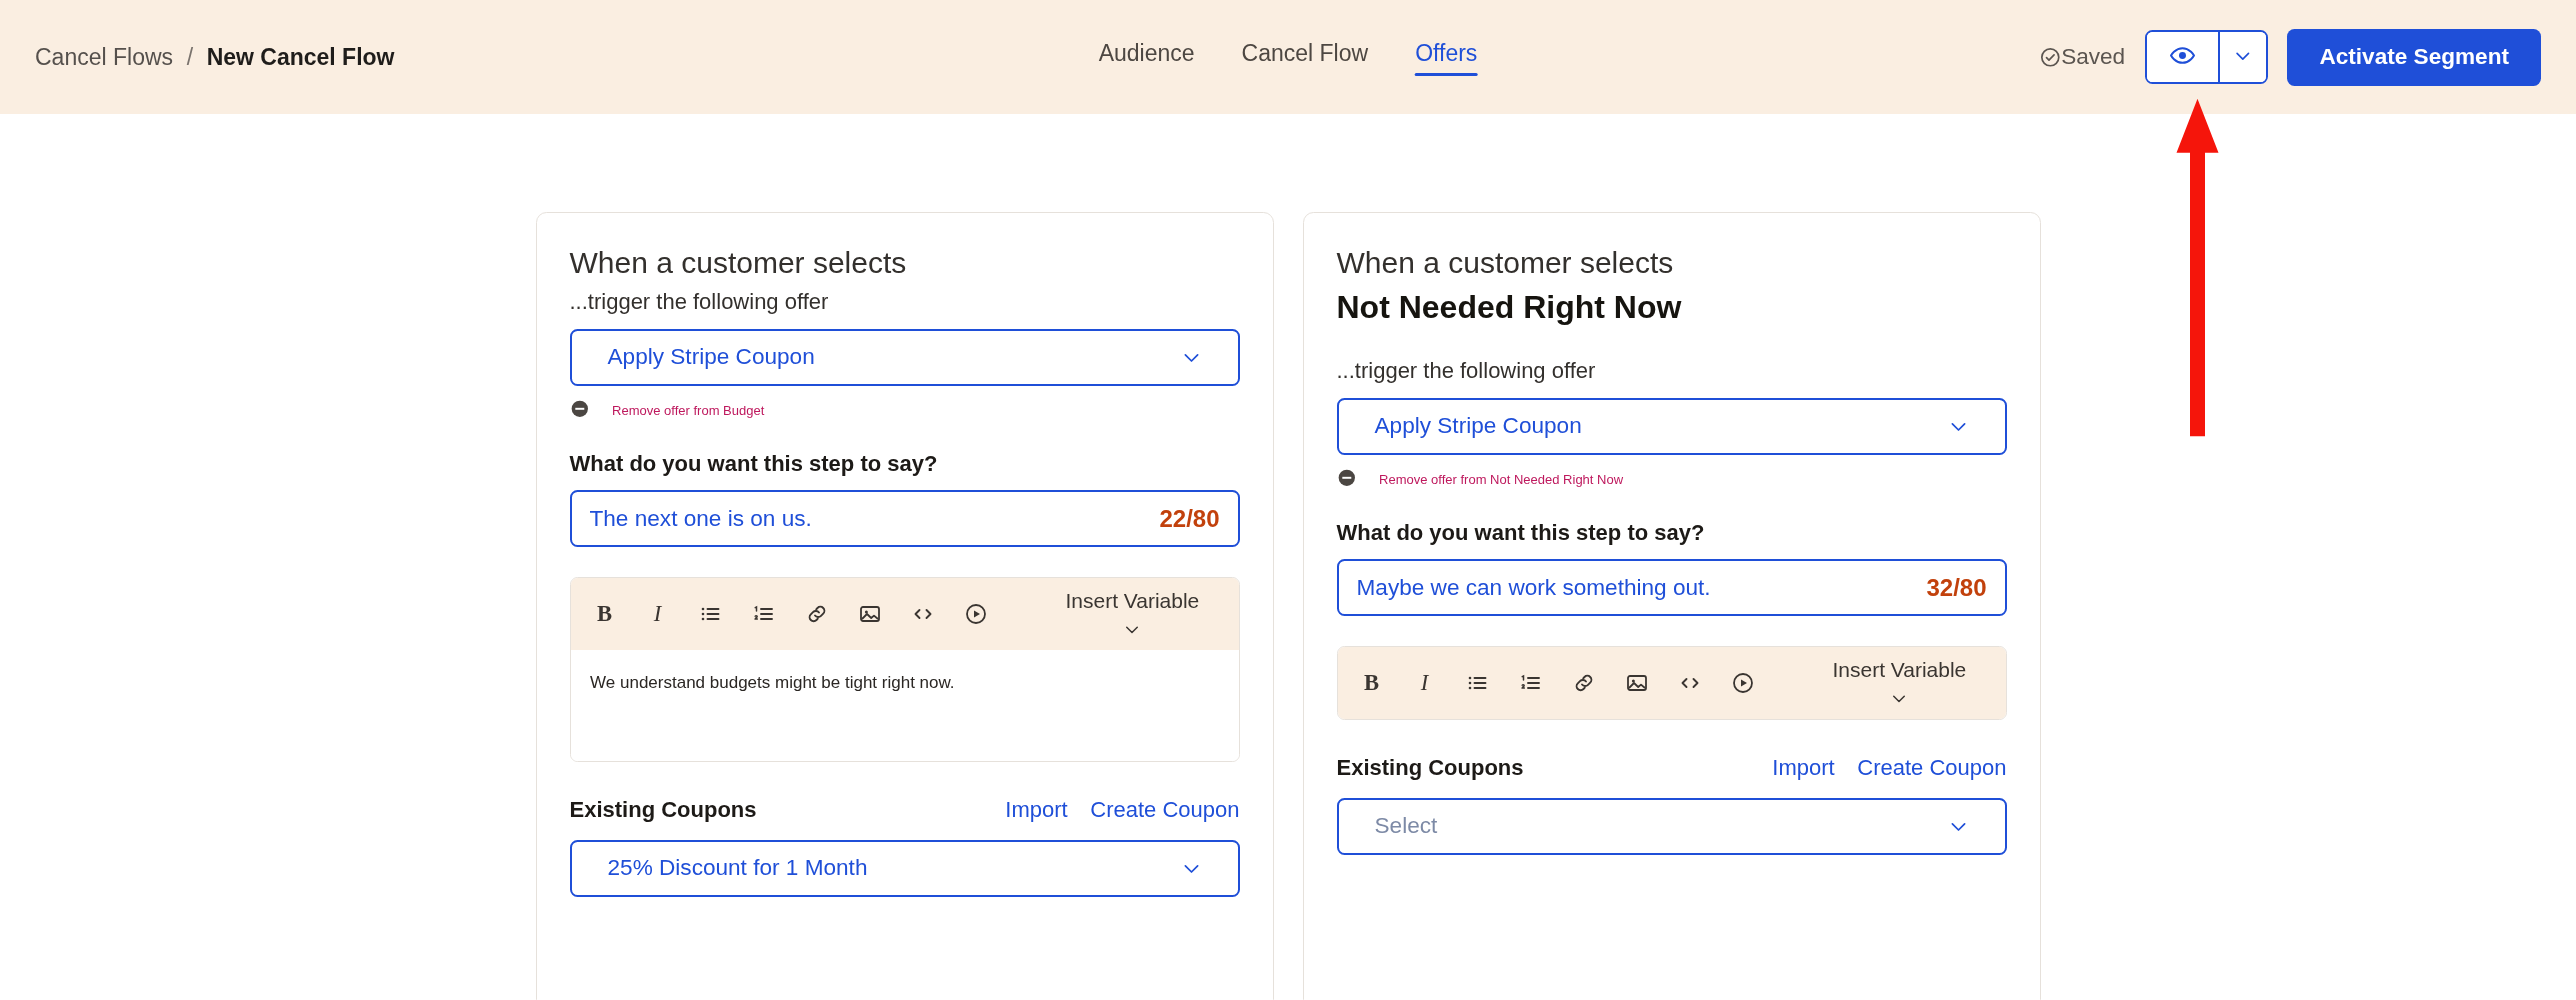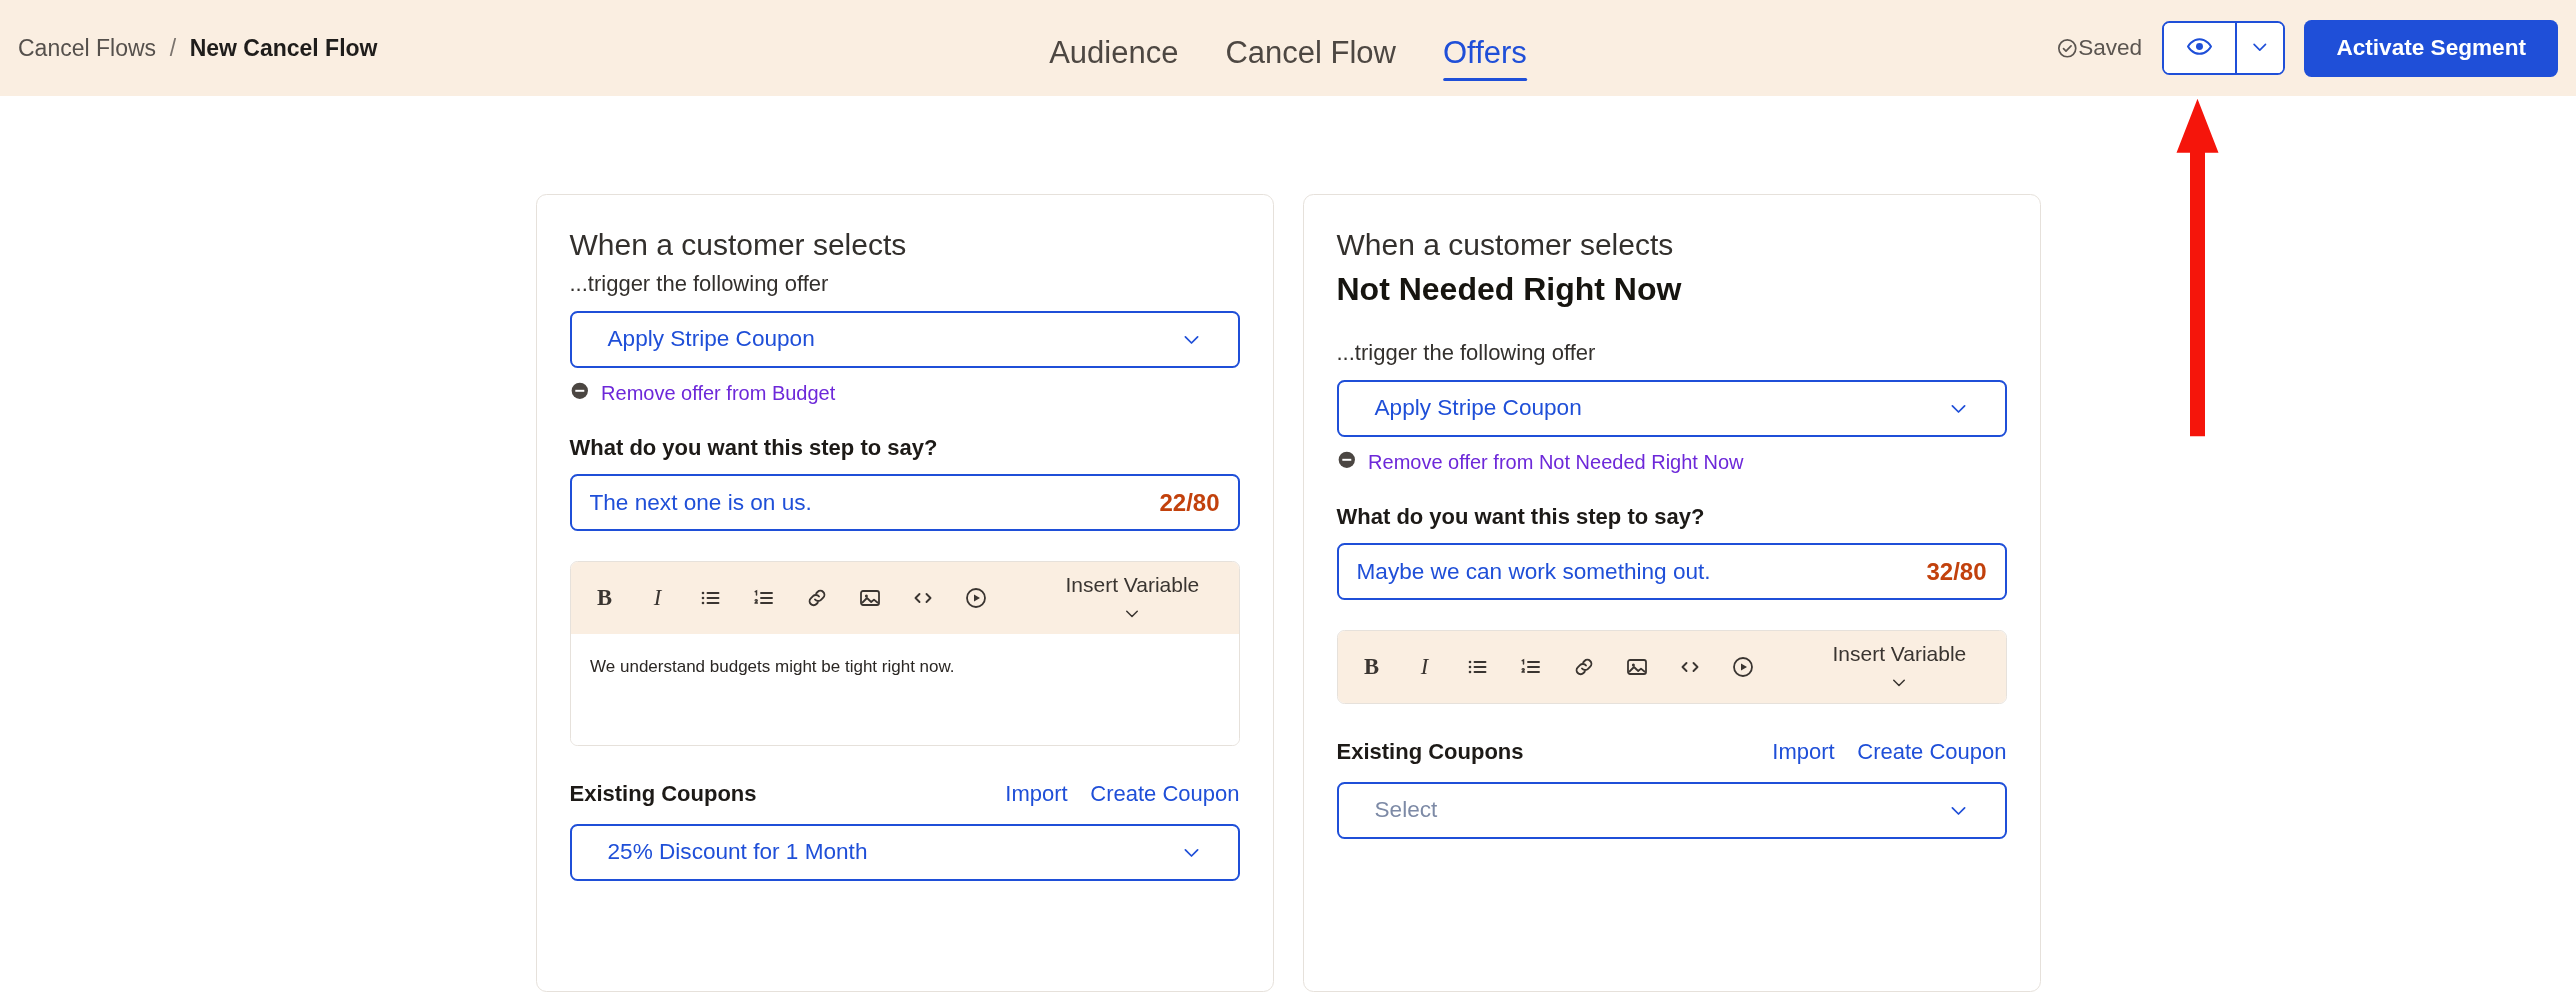--- a/index.html
+++ b/index.html
@@ -7,25 +7,25 @@
     margin: 0; padding: 0;
     width: 2576px; height: 1000px;
     background: #ffffff;
     font-family: "Liberation Sans", sans-serif;
     overflow: hidden;
   }
 
   
   .topbar {
     position: relative;
-    height: 96px;
+    height: 114px;
     background: #faeee1;
     display: flex;
     align-items: center;
-    padding: 0 18px;
+    padding: 0 35px;
   }
   .breadcrumb {
     display: flex;
     align-items: center;
     gap: 13.6px;
     font-size: 23px;
     color: #4a4440;
   }
   .breadcrumb .crumb-link { color: #55504c; }
   .breadcrumb .crumb-sep { color: #7a736d; }
@@ -35,21 +35,21 @@
     position: absolute;
     left: 50%;
     transform: translateX(-50%);
     top: 0;
     height: 114px;
     display: flex;
     align-items: center;
     gap: 47px;
   }
   .nav-tab {
-    font-size: 31px;
+    font-size: 23px;
     color: #4d4742;
     padding-bottom: 7.5px;
     position: relative;
     line-height: 1.1;
   }
   .nav-tab.active { color: #1f4fd8; }
   .nav-tab.active:after {
     content: "";
     position: absolute;
     left: 0; right: 0; bottom: -3px;
@@ -161,24 +161,24 @@
     font-size: 22.6px;
     cursor: pointer;
     background: #fff;
   }
   .select-box.placeholder { color: #7d8aa6; }
   .select-box .caret-wrap { margin-left: auto; display: flex; }
 
   .remove-row {
     display: flex;
     align-items: center;
-    gap: 12px;
+    gap: 23px;
     margin-top: 13.6px;
-    font-size: 20px;
-    color: #6d28d9;
+    font-size: 13px;
+    color: #be185d;
     cursor: pointer;
   }
 
   .sub-label {
     font-size: 22px;
     font-weight: 700;
     color: #1d1a17;
     margin-top: 29px;
     margin-bottom: 13.6px;
   }

